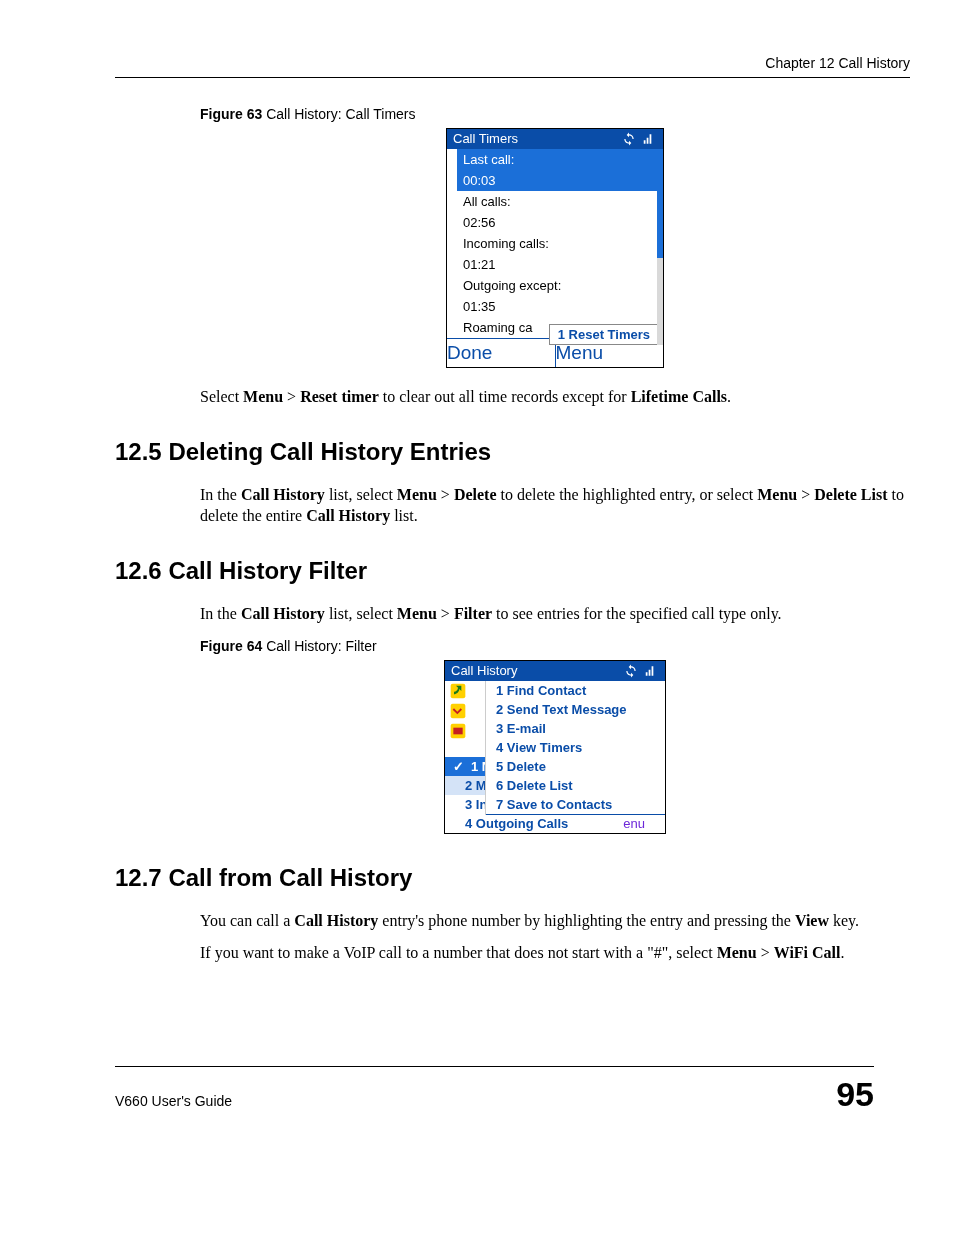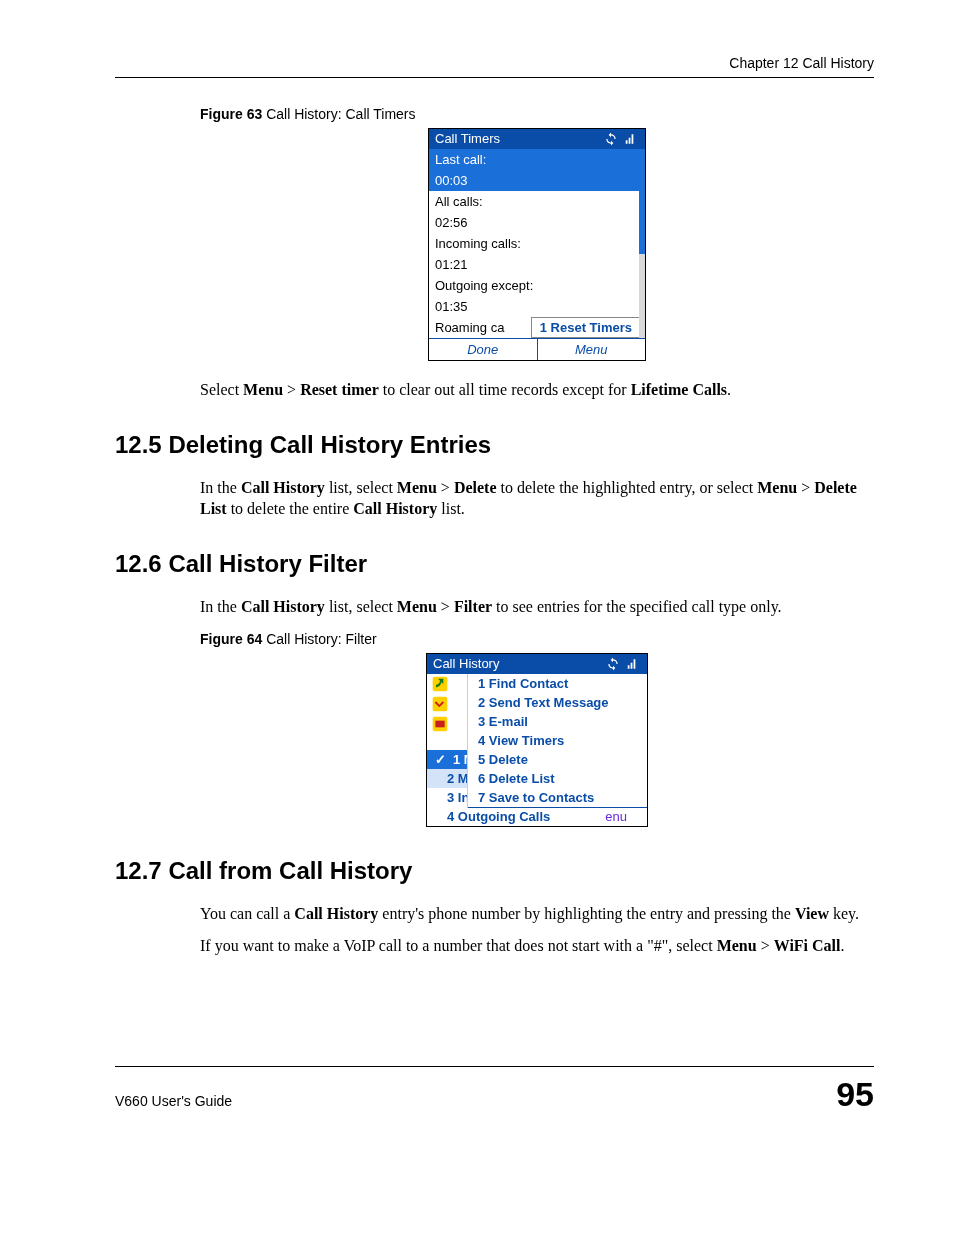--- a/index.html
+++ b/index.html
@@ -6,21 +6,21 @@
     margin: 0;
     padding: 0;
     background: #fff;
     font-family: "Times New Roman", Times, serif;
     color: #000;
   }
   .page {
     width: 954px;
     height: 1154px;
     box-sizing: border-box;
-    padding: 55px 80px 40px 115px;
+    padding: 55px 44px 40px 115px;
     position: relative;
   }
   .header {
     text-align: right;
     font-family: Arial, Helvetica, sans-serif;
     font-size: 14px;
     padding-bottom: 6px;
   }
   .header-rule {
     border: none;
@@ -55,20 +55,21 @@
     border-bottom: 1px solid #0a4da8;
   }
   .ps-title .icons { display: flex; gap: 4px; }
   .ps-title svg { width: 16px; height: 14px; }
   .ps-row {
     padding: 3px 6px;
     border-bottom: 0;
     color: #000;
     background: #fff;
     position: relative;
+    margin-left: 10px;
   }
   .ps-row.hl {
     background: #1b6fd8;
     color: #fff;
   }
   .ps-scroll {
     position: absolute;
     right: 0; top: 22px; bottom: 22px; width: 6px;
     background: #d9d9d9;
   }
@@ -85,25 +86,23 @@
     padding: 2px 8px;
     font-weight: bold;
     color: #0a4da8;
   }
   .ps-bottom {
     display: flex;
     border-top: 1px solid #0a4da8;
   }
   .ps-bottom > div {
     flex: 1;
-    text-align: center;
     padding: 3px 0;
     color: #0a4da8;
-    font-size: 13px;
-    font-style: italic;
+    font-size: 19px;
   }
   .ps-bottom > div:first-child { border-right: 1px solid #0a4da8; }
 
   
   .ps2-body { position: relative; }
   .ps2-row { display: flex; align-items: center; padding: 2px 4px; gap: 6px; }
   .ps2-icon { width: 18px; height: 16px; flex: none; }
   .ps2-menu {
     position: absolute;
     left: 40px; right: 0; top: 0;

